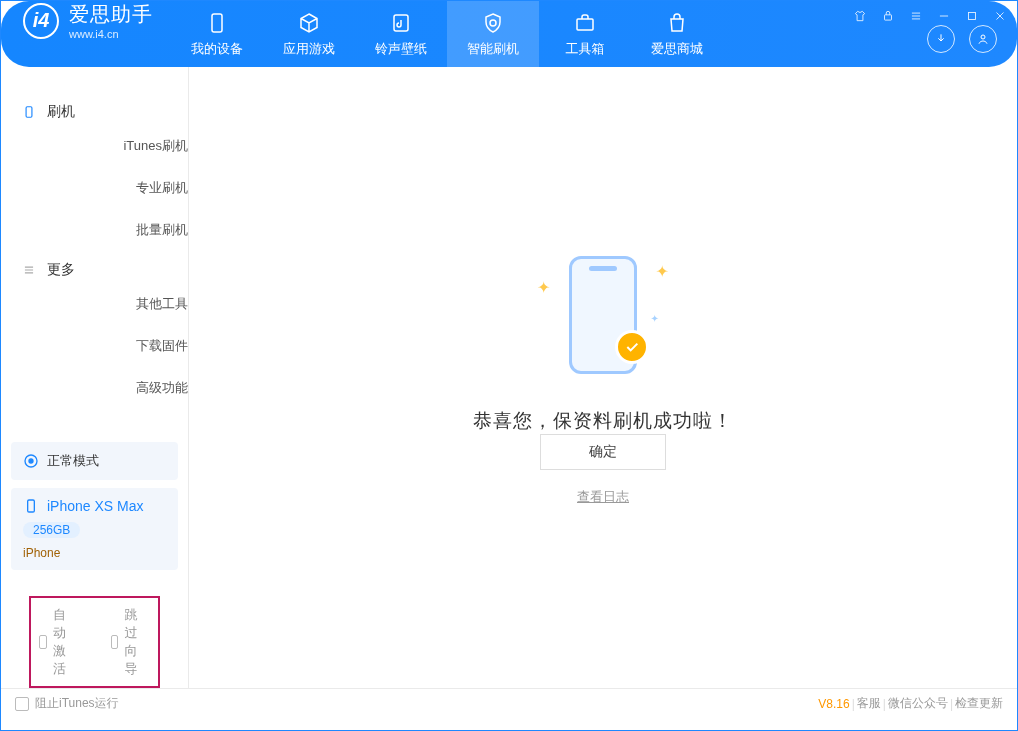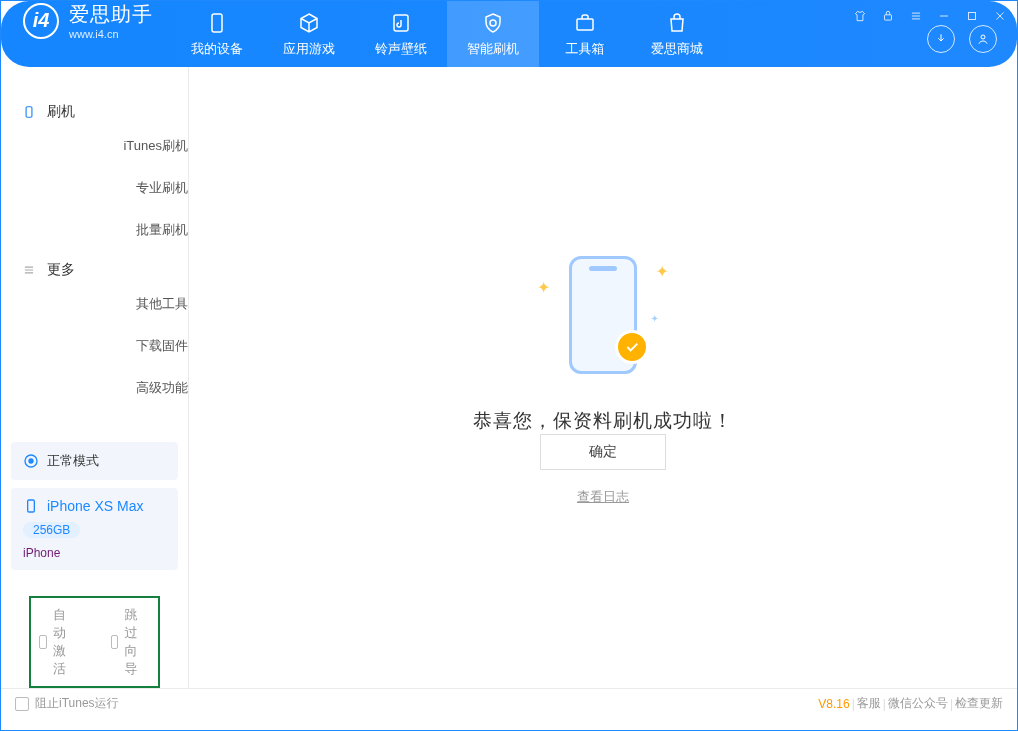--- a/index.html
+++ b/index.html
@@ -32,23 +32,23 @@
 .side-section { padding: 10px 0 4px 20px; display: flex; align-items: center; gap: 10px; color: #333; font-size: 14px; }
 .side-section-icon { width: 16px; height: 16px; display: inline-flex; align-items: center; justify-content: center; }
 .side-item { padding: 12px 0 12px 52px; font-size: 13px; color: #555; cursor: pointer; text-align: right; }
 .side-item.active { color: #1e88ff; }
 
 .device-area { padding: 8px 10px 12px; }
 .device-mode, .device-card { background: #f2f6fc; border-radius: 4px; padding: 10px 12px; margin-bottom: 8px; display: flex; align-items: center; gap: 8px; font-size: 13px; color: #333; }
 .device-card { flex-direction: column; align-items: flex-start; gap: 8px; }
 .device-name-row { display: flex; align-items: center; gap: 8px; font-weight: 500; color: #1e88ff; font-size: 14px; }
 .device-badge { background: #e3f0ff; color: #1e88ff; border-radius: 10px; padding: 1px 10px; font-size: 12px; }
-.device-sub { color: #701a75; font-size: 12px; }
-
-.checkbox-row { margin: 6px 28px 0; padding: 8px 8px; border: 2px solid #15803d; display: flex; gap: 32px; align-items: center; }
+.device-sub { color: #a16207; font-size: 12px; }
+
+.checkbox-row { margin: 6px 28px 0; padding: 8px 8px; border: 2px solid #be185d; display: flex; gap: 32px; align-items: center; }
 .chk { display: flex; align-items: center; gap: 6px; font-size: 13px; color: #999; cursor: pointer; }
 .chk-box { width: 14px; height: 14px; border: 1px solid #bbb; border-radius: 2px; }
 
 
 .main { flex: 1; display: flex; flex-direction: column; align-items: center; justify-content: center; background: #fff; }
 .phone-illustration { position: relative; width: 160px; height: 130px; margin-bottom: 28px; display: flex; align-items: center; justify-content: center; }
 .phone-body { width: 68px; height: 118px; border: 3px solid #9fc9ff; border-radius: 12px; background: #f0f7ff; position: relative; }
 .phone-notch { position: absolute; top: 7px; left: 50%; transform: translateX(-50%); width: 28px; height: 5px; background: #9fc9ff; border-radius: 3px; }
 .check-badge { position: absolute; right: 34px; bottom: 16px; width: 34px; height: 34px; background: #ffb300; border-radius: 50%; display: flex; align-items: center; justify-content: center; border: 3px solid #fff; }
 .check-badge svg { width: 16px; height: 16px; stroke: #fff; stroke-width: 3; fill: none; }

